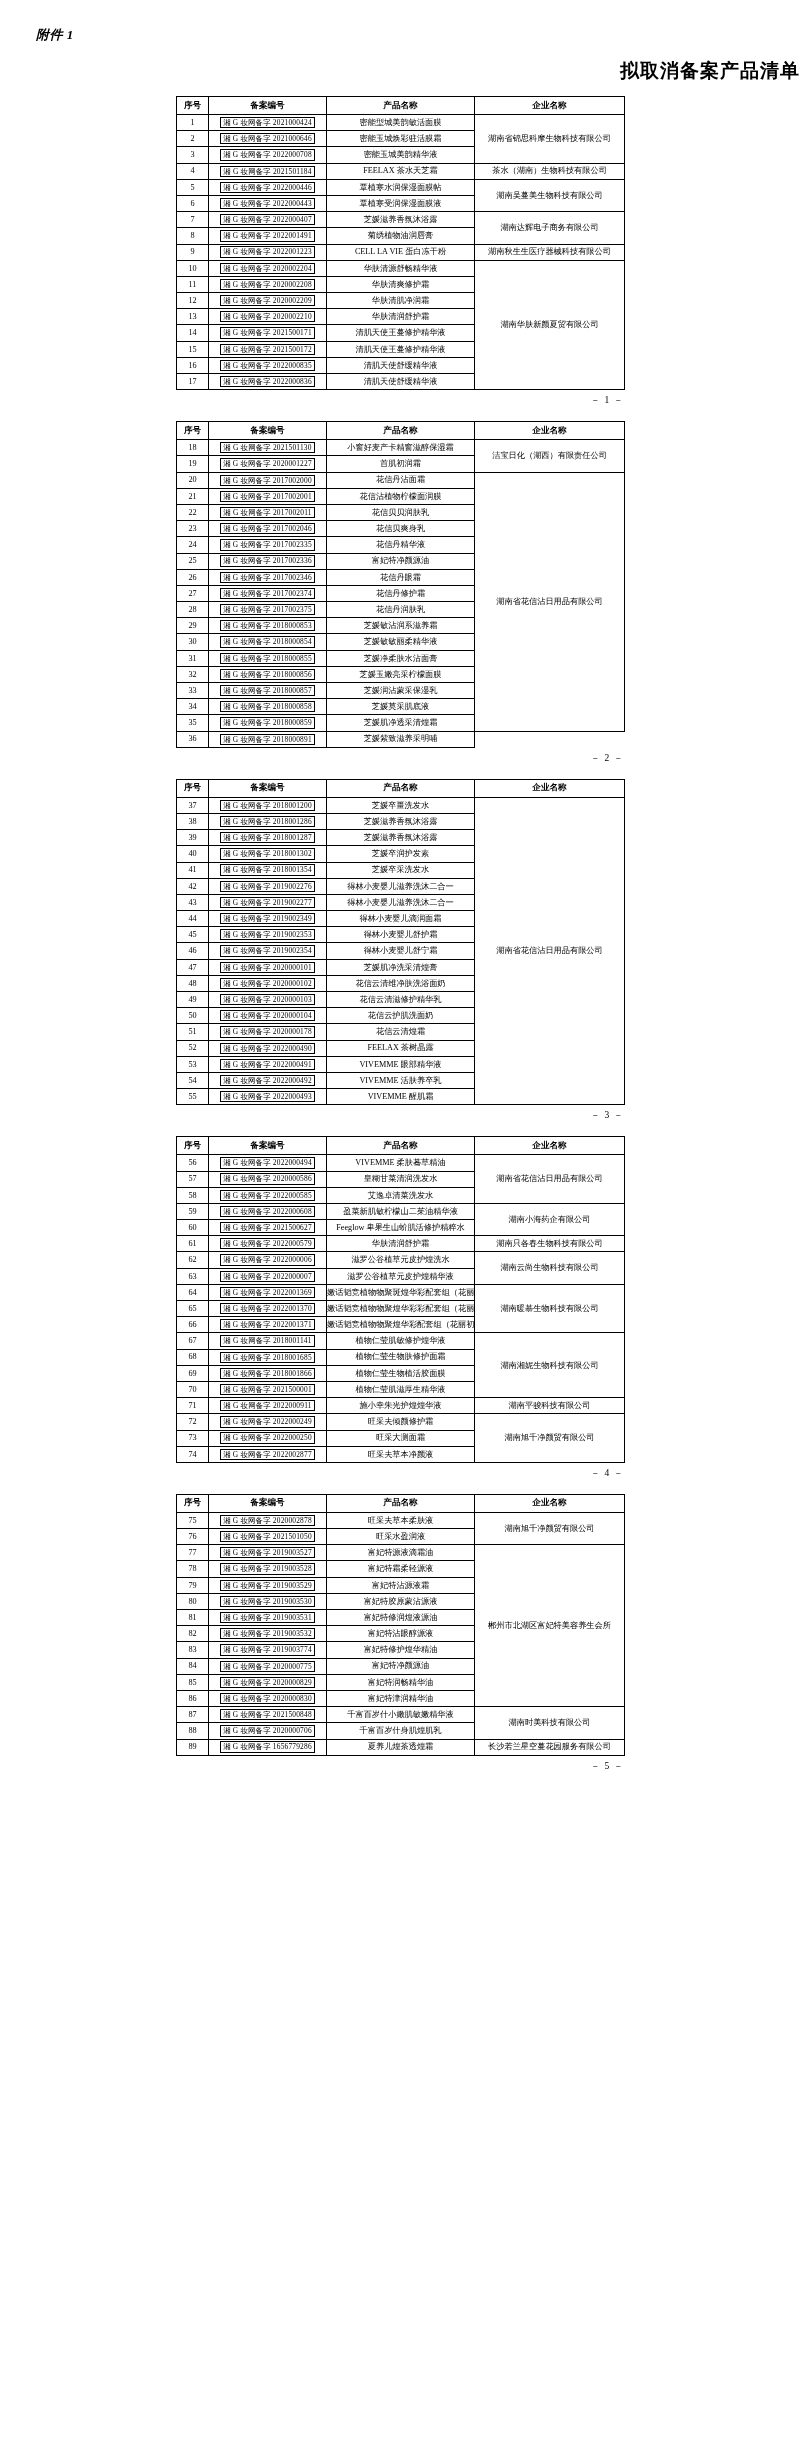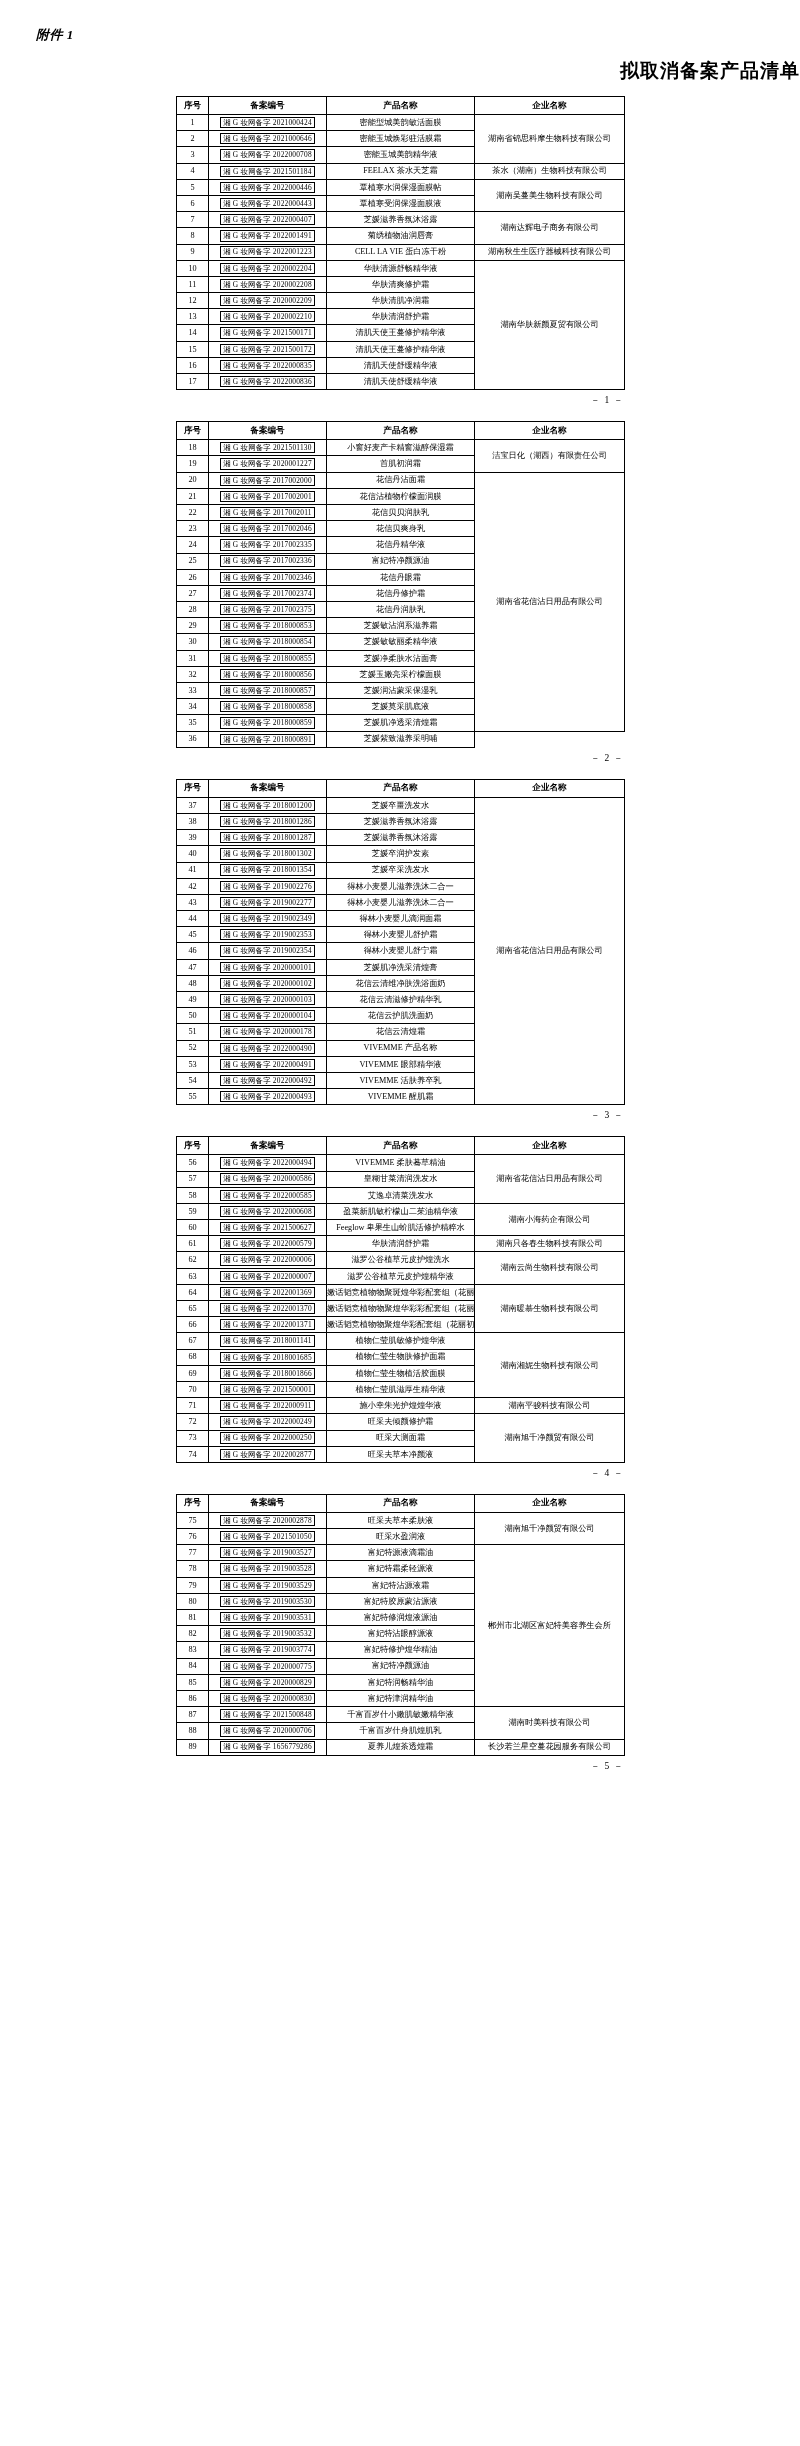--- a/index.html
+++ b/index.html
@@ -422,21 +422,21 @@
                 <td>花信云护肌洗面奶</td>
               </tr>
               <tr>
                 <td>51</td>
                 <td><span class="reg-code">湘 G 妆网备字 2020000178</span></td>
                 <td>花信云清煌霜</td>
               </tr>
               <tr>
                 <td>52</td>
                 <td><span class="reg-code">湘 G 妆网备字 2022000490</span></td>
-                <td>VIVEMME 产品名称</td>
+                <td>FEELAX 茶树晶露</td>
               </tr>
               <tr>
                 <td>53</td>
                 <td><span class="reg-code">湘 G 妆网备字 2022000491</span></td>
                 <td>VIVEMME 眼部精华液</td>
               </tr>
               <tr>
                 <td>54</td>
                 <td><span class="reg-code">湘 G 妆网备字 2022000492</span></td>
                 <td>VIVEMME 活肤养卒乳</td>

